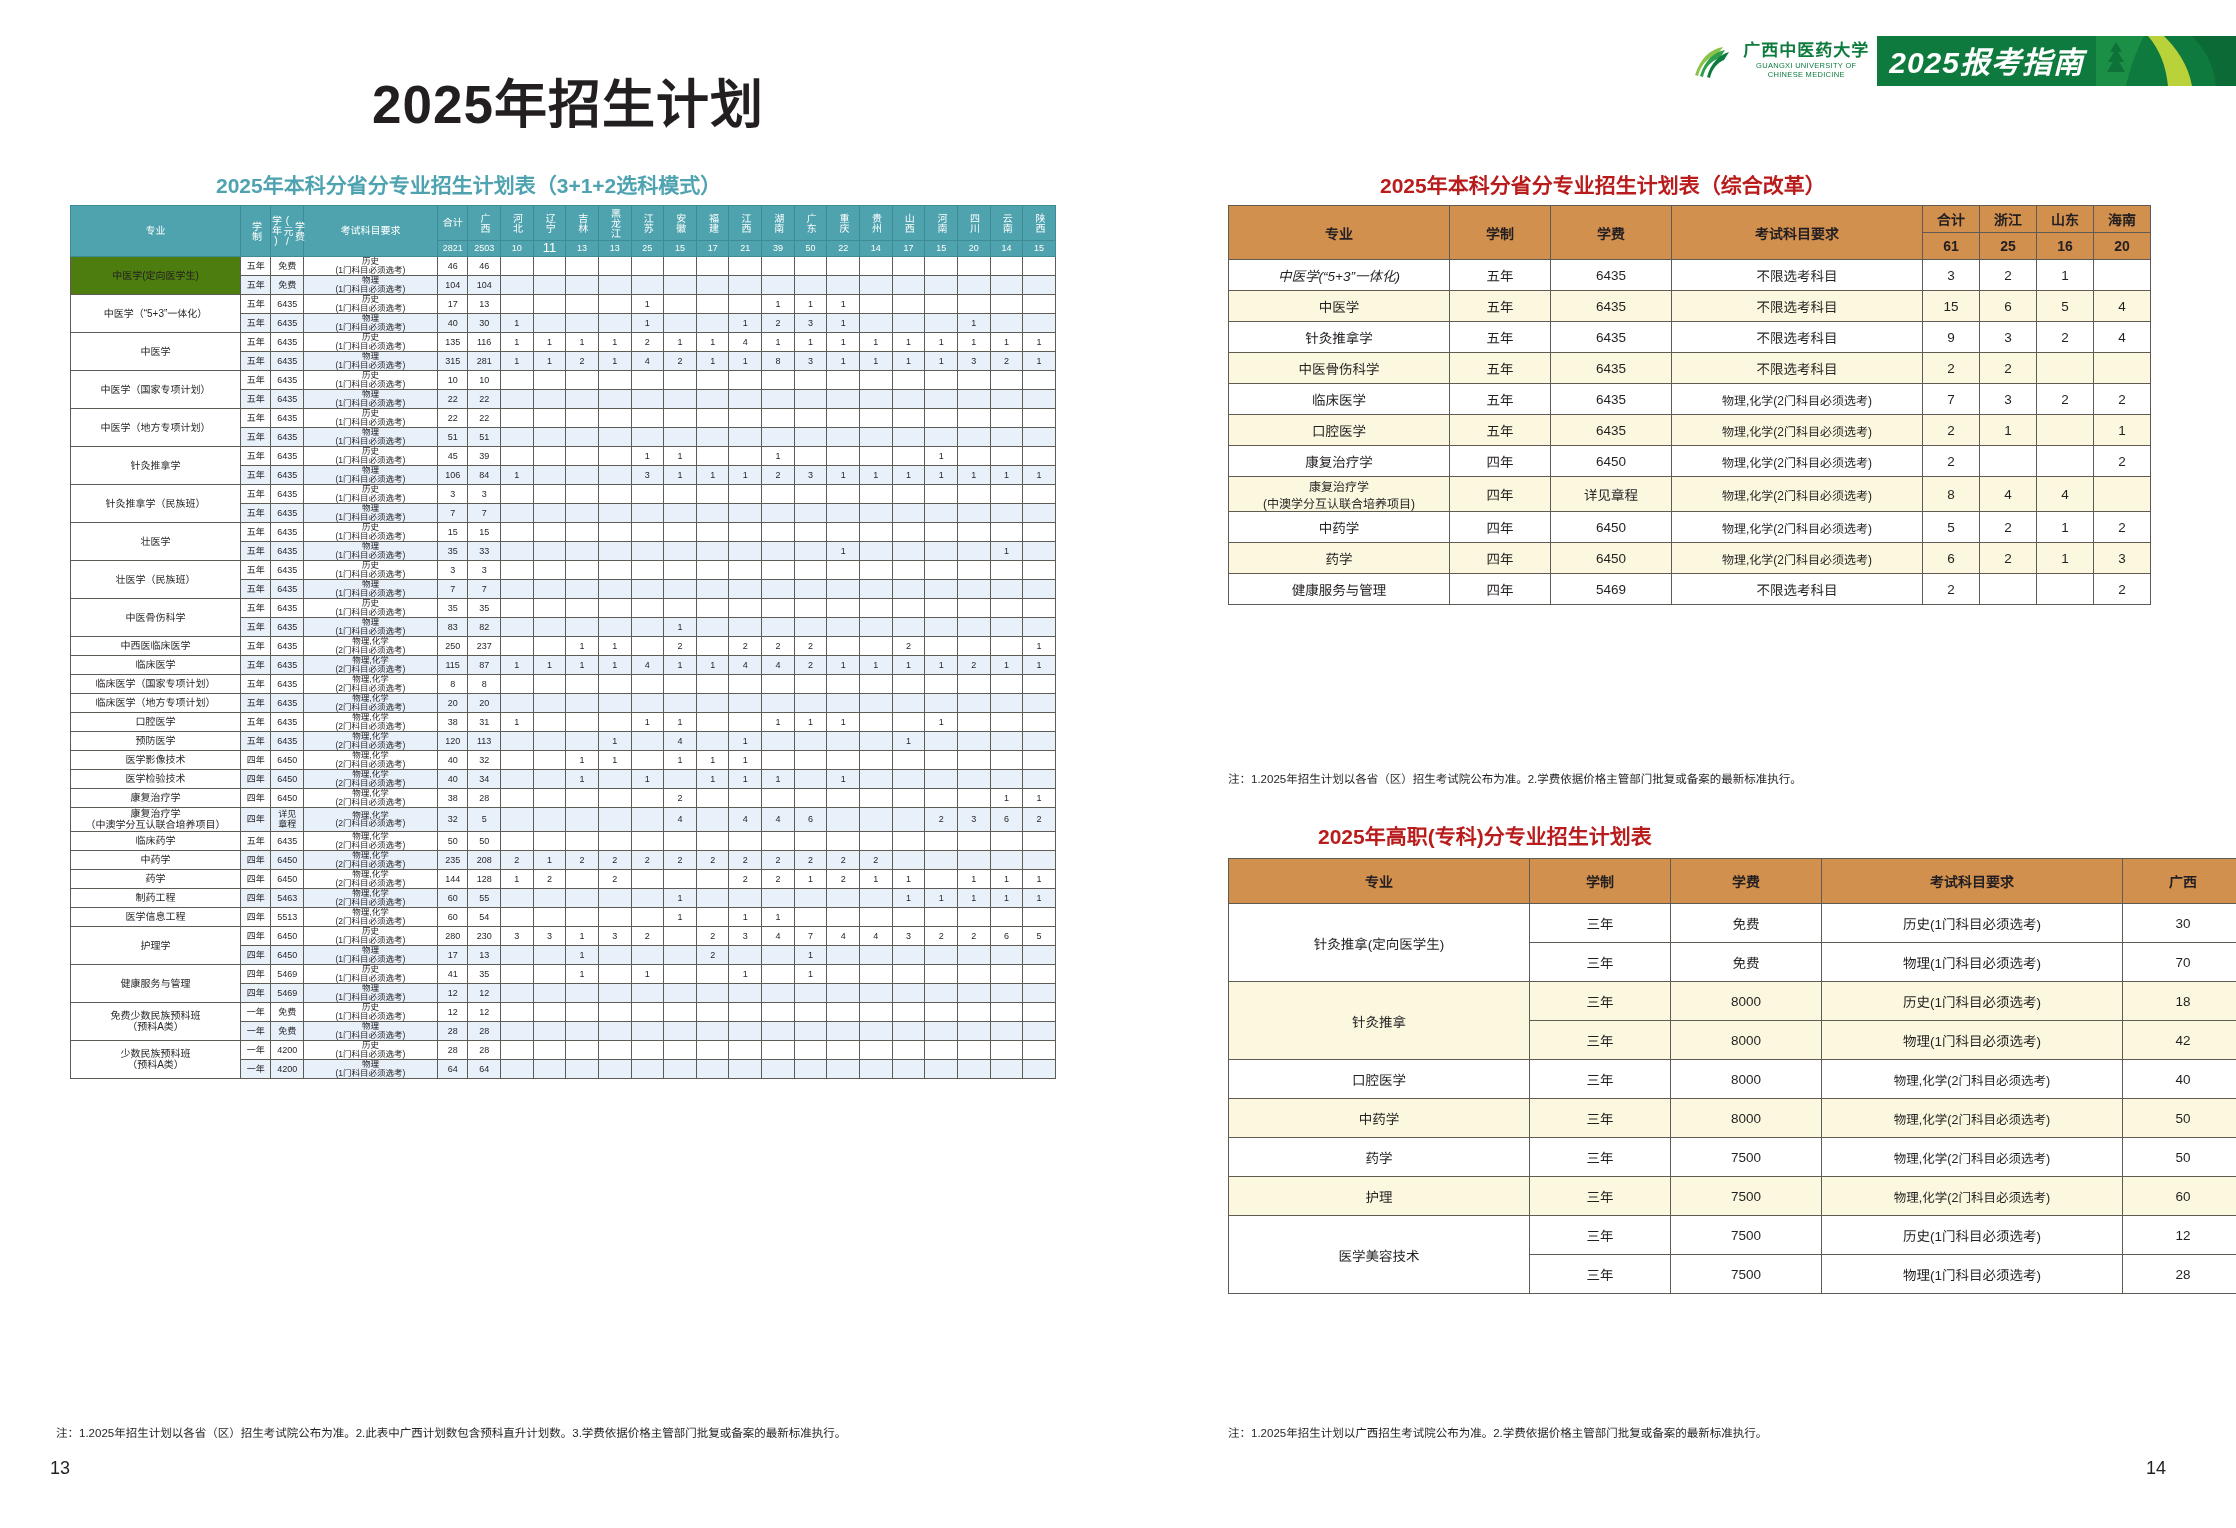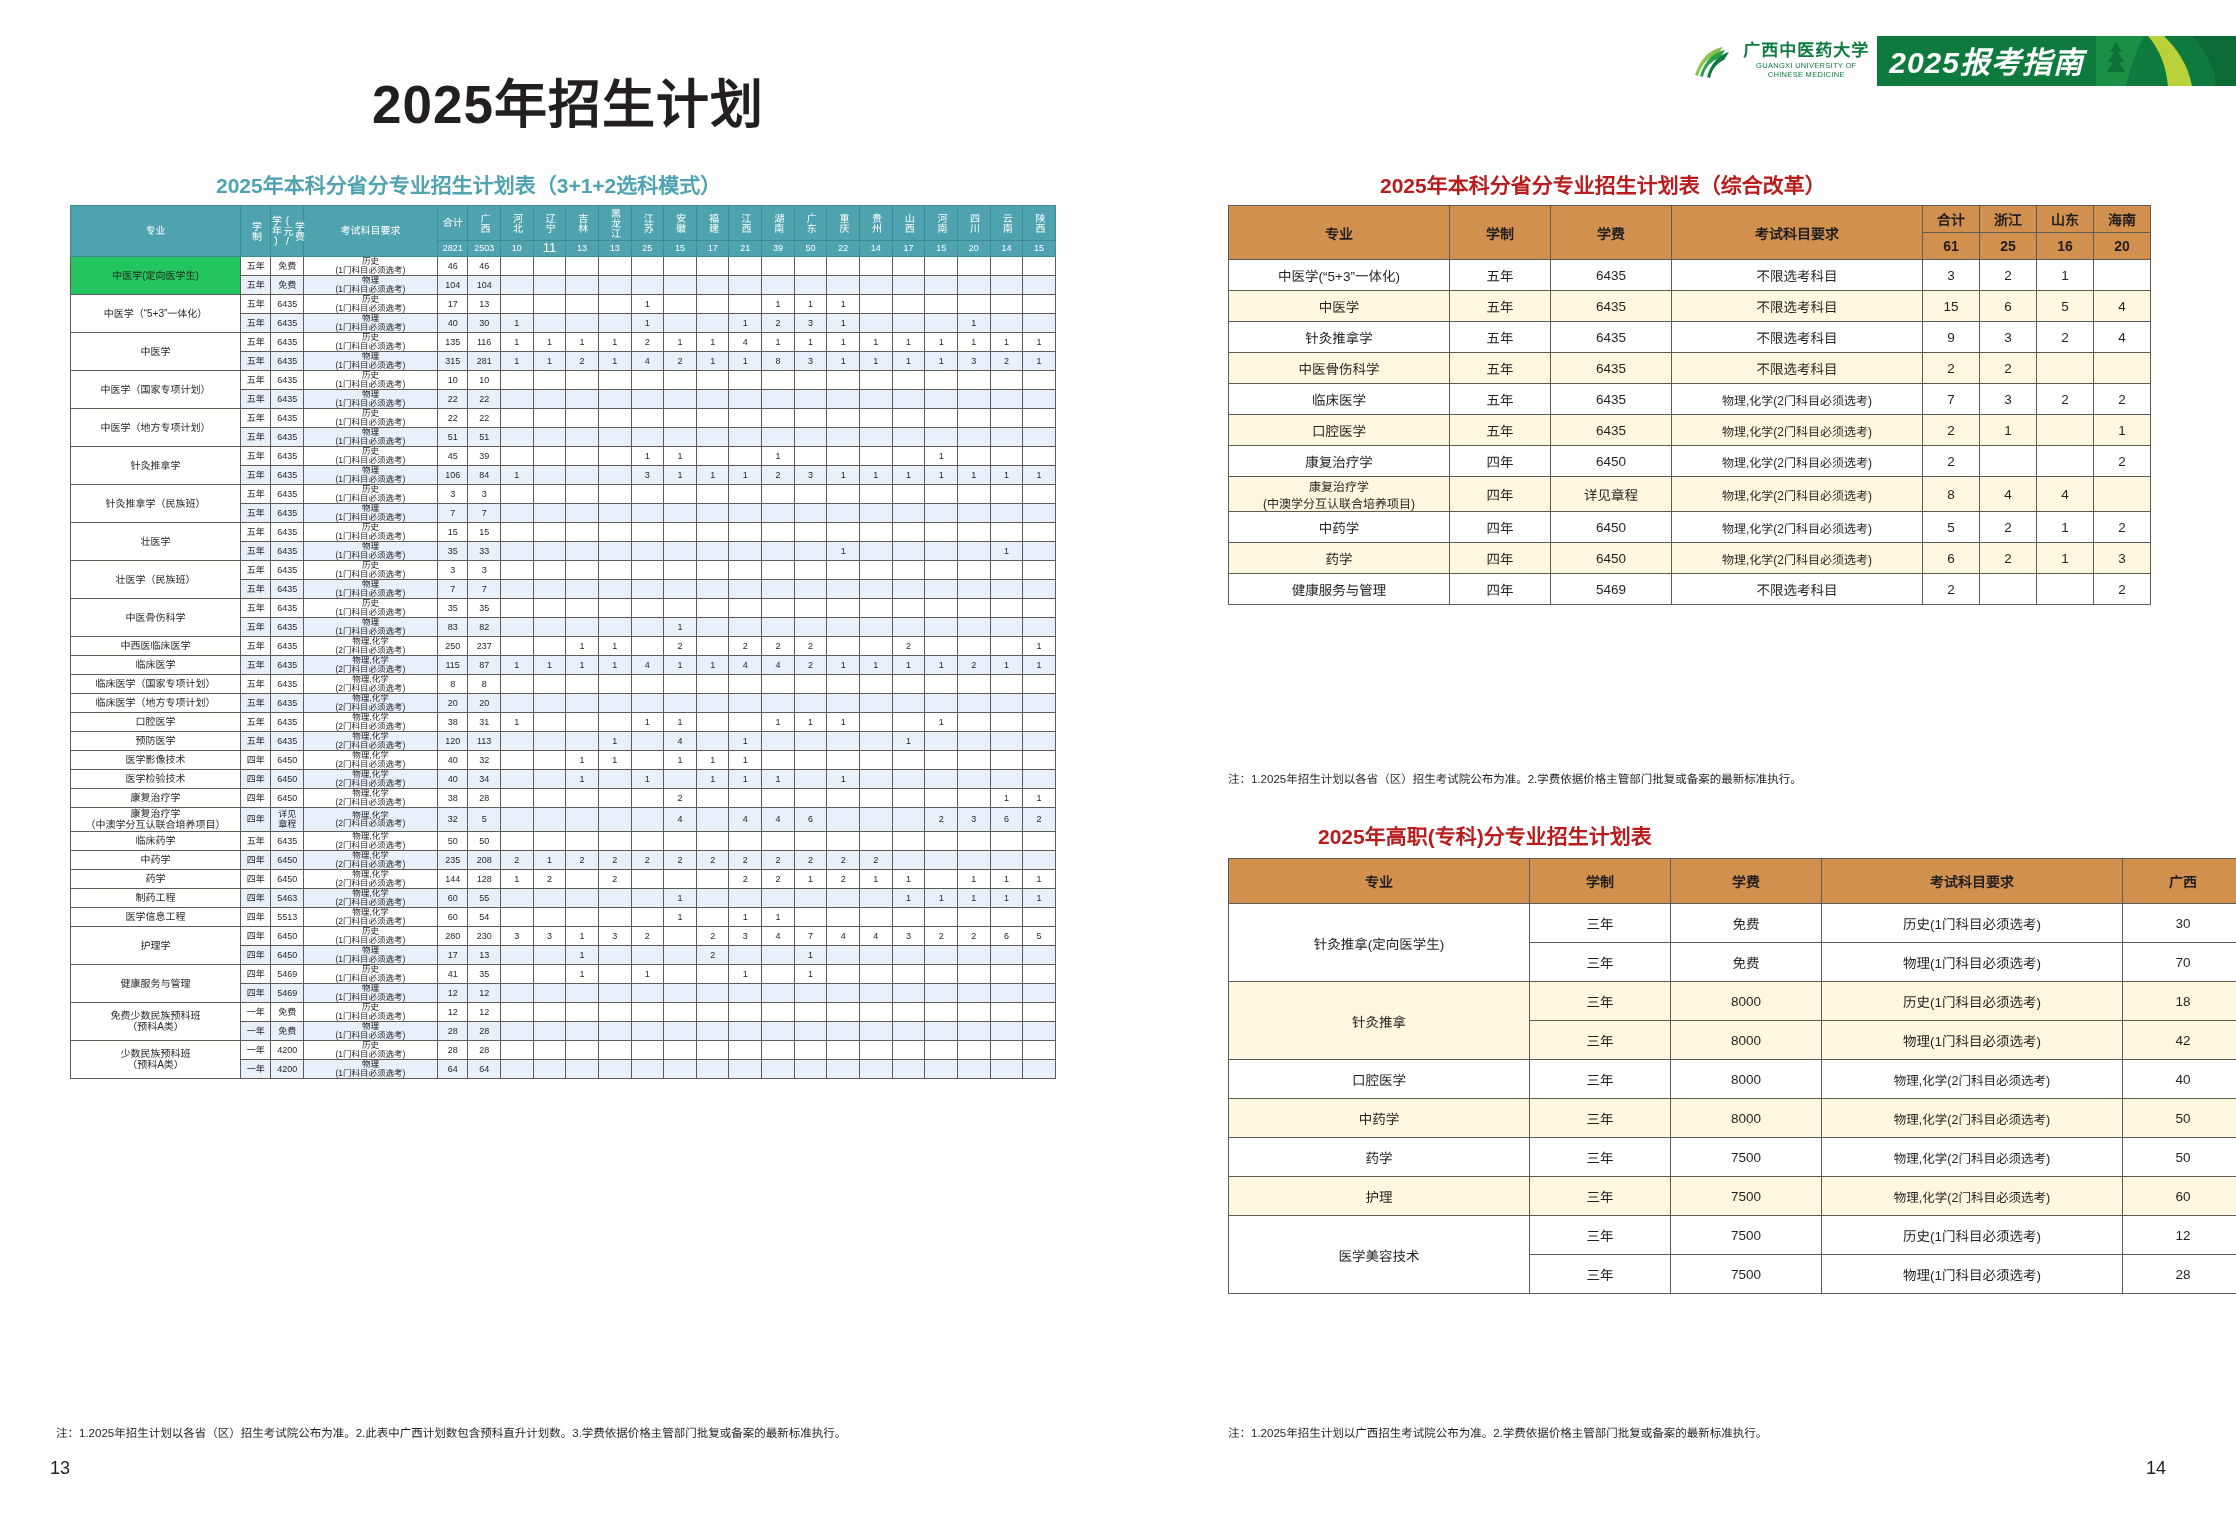--- a/index.html
+++ b/index.html
@@ -191,21 +191,21 @@
           <th style="font-size: 9px;">14</th>
           <th style="font-size: 9px;">17</th>
           <th style="font-size: 9px;">15</th>
           <th style="font-size: 9px;">20</th>
           <th style="font-size: 9px;">14</th>
           <th style="font-size: 9px;">15</th>
         </tr>
     </thead>
     <tbody>
         <tr>
-          <td class="major" rowspan="2" style="background: #22c55e;">中医学(定向医学生)</td>
+          <td class="major" rowspan="2" style="background: #4d7c0f;">中医学(定向医学生)</td>
           <td class="sub">五年</td>
           <td class="sub">免费</td>
           <td class="subj">历史<br>(1门科目必须选考)</td>
           <td>46</td>
           <td>46</td>
           <td></td>
           <td></td>
           <td></td>
           <td></td>
           <td></td>
@@ -1277,21 +1277,21 @@
         </tr>
         <tr>
           <th style="height: 26px;">61</th>
           <th style="height: 26px;">25</th>
           <th style="height: 26px;">16</th>
           <th style="height: 26px;">20</th>
         </tr>
       </thead>
     <tbody>
         <tr>
-          <td style="font-size: 13.5px;">中医学(“5+3”一体化)</td>
+          <td style="font-size: 13.5px; font-style: italic;">中医学(“5+3”一体化)</td>
           <td>五年</td>
           <td>6435</td>
           <td style="font-size: 13.5px;">不限选考科目</td>
           <td>3</td>
           <td>2</td>
           <td>1</td>
           <td></td>
         </tr>
         <tr class="alt">
           <td style="font-size: 13.5px;">中医学</td>

